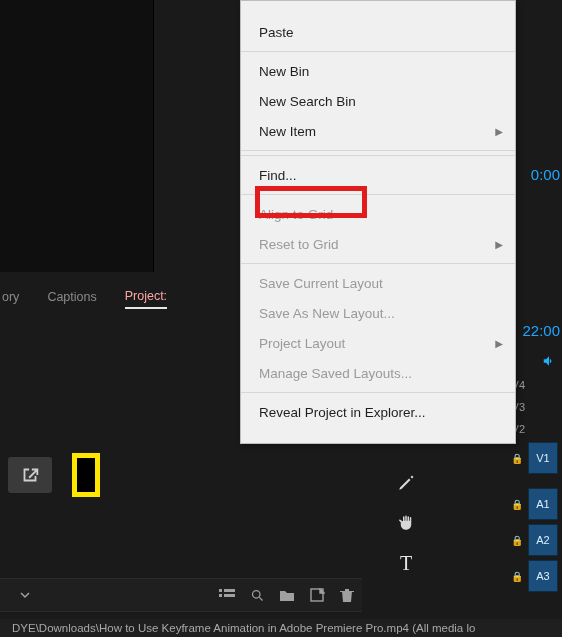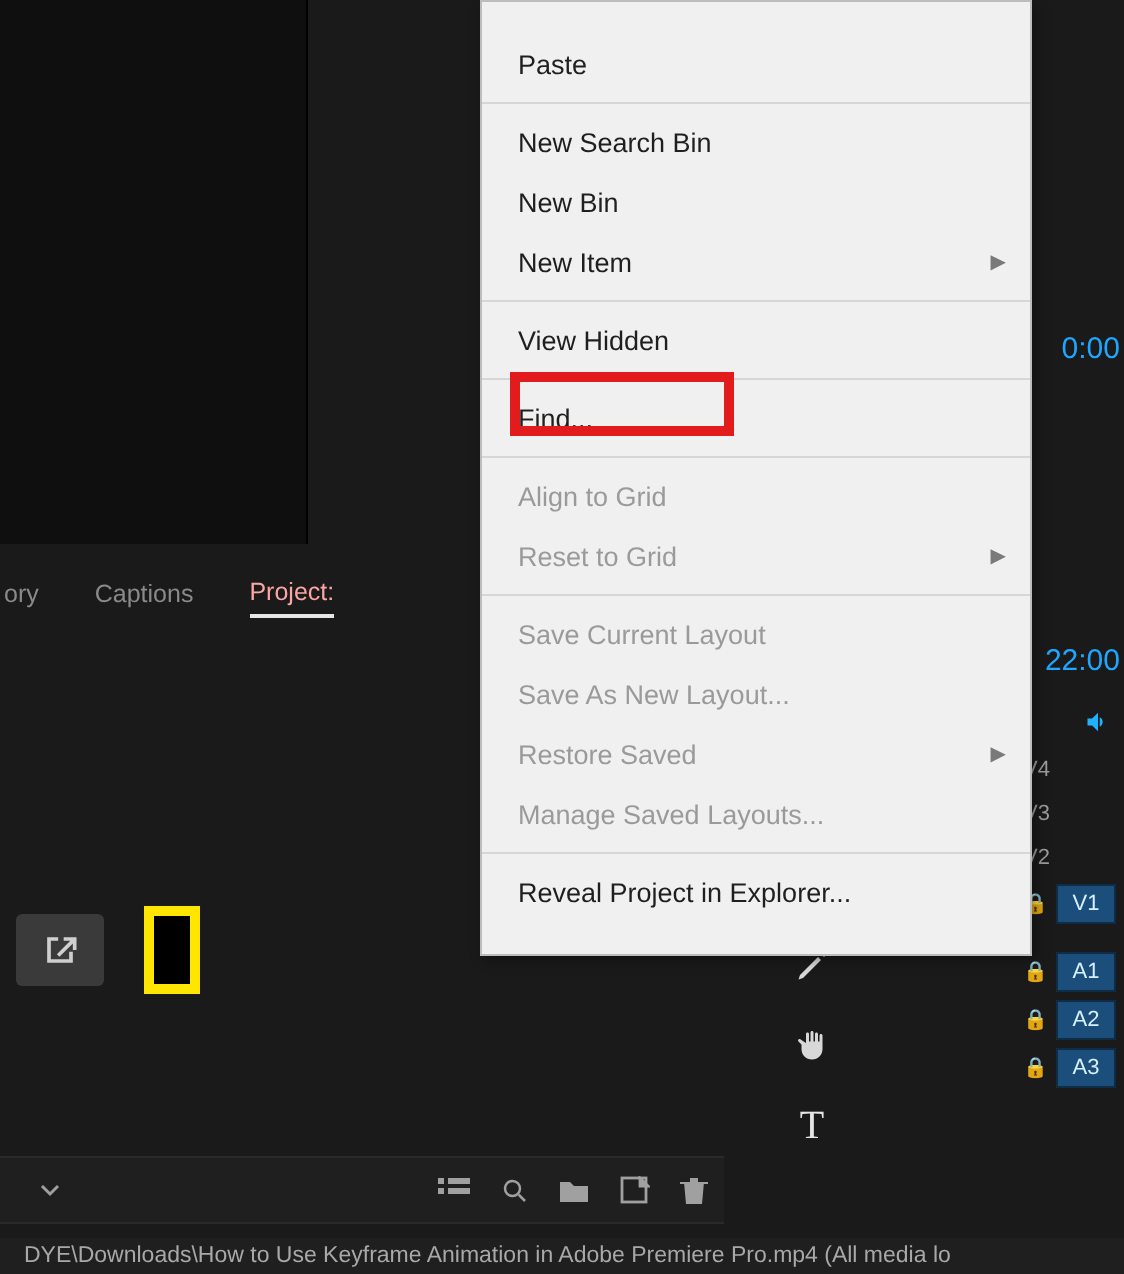--- a/index.html
+++ b/index.html
@@ -145,21 +145,21 @@
     height: 18px;
     display: flex;
     align-items: center;
     gap: 6px;
   }
   .lock-icon { font-size: 10px; color: #888; margin-right: 4px;}
   .track-chip {
     display: inline-flex;
     align-items: center;
     justify-content: center;
-    width: 30px; height: 20px;
+    width: 30px; height: 32px;
     background: #1b4e7a;
     border: 1px solid #0d2c46;
     color: #d7efff;
     font-size: 11px;
   }
   .track-row { display:flex; align-items:center; }
   
   .context-menu {
     position: absolute;
     left: 240px; top: 0;
@@ -328,41 +328,40 @@
       <div class="track-row">
         <span class="lock-icon">🔒</span>
         <span class="track-chip">A3</span>
       </div>
     </div>
   </div>
 
   <div class="context-menu">
     <div class="menu-item enabled">Paste</div>
     <div class="menu-sep"></div>
+    <div class="menu-item enabled">New Bin</div>
     <div class="menu-item enabled">New Search Bin</div>
-    <div class="menu-item enabled">New Bin</div>
     <div class="menu-item enabled">
       <span>New Item</span>
       <span class="submenu-arrow">▶</span>
     </div>
     <div class="menu-sep"></div>
-    <div class="menu-item enabled">View Hidden</div>
     <div class="menu-sep"></div>
     <div class="menu-item enabled">Find...</div>
     <div class="menu-sep"></div>
     <div class="menu-item disabled">Align to Grid</div>
     <div class="menu-item disabled">
       <span>Reset to Grid</span>
       <span class="submenu-arrow">▶</span>
     </div>
     <div class="menu-sep"></div>
     <div class="menu-item disabled">Save Current Layout</div>
     <div class="menu-item disabled">Save As New Layout...</div>
     <div class="menu-item disabled">
-      <span>Restore Saved</span>
+      <span>Project Layout</span>
       <span class="submenu-arrow">▶</span>
     </div>
     <div class="menu-item disabled">Manage Saved Layouts...</div>
     <div class="menu-sep"></div>
     <div class="menu-item enabled">Reveal Project in Explorer...</div>
   </div>
 
   <div class="red-highlight"></div>
 
   <div class="status-bar">

